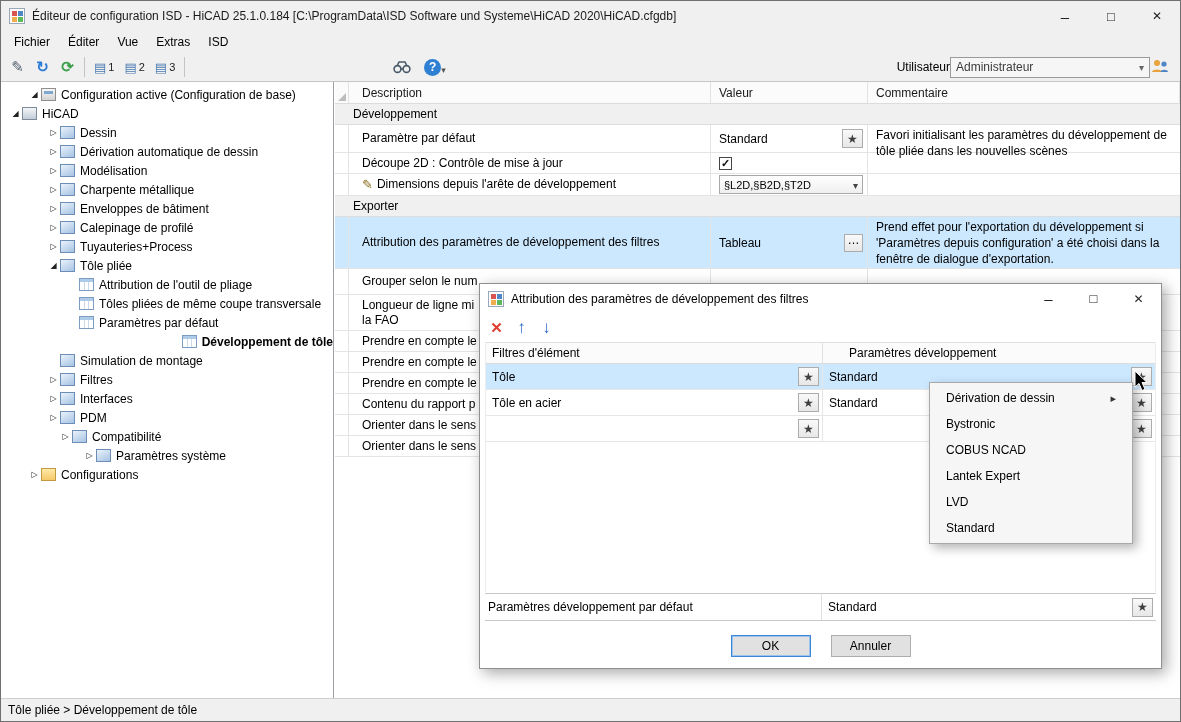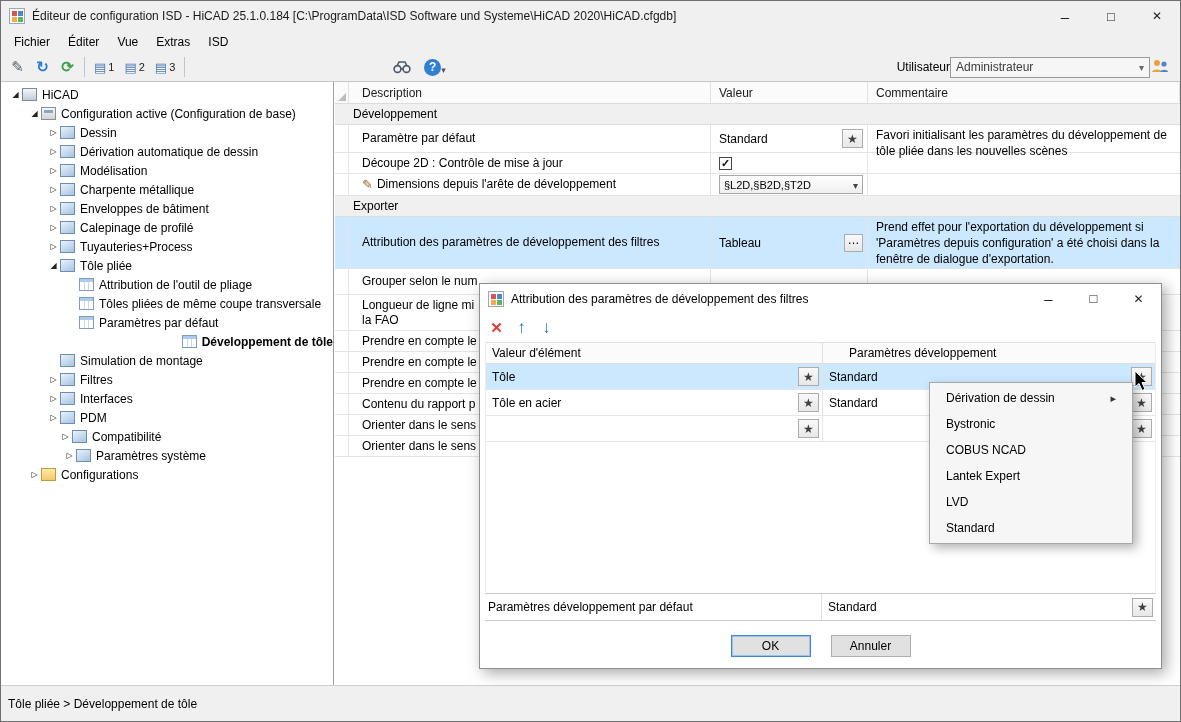--- a/index.html
+++ b/index.html
@@ -122,21 +122,21 @@
 .dlg-btn.primary{border-color:#3f85d6;box-shadow:inset 0 0 0 1px #9cc3ec;}
 
 
 .context-menu{position:absolute;left:928px;top:381px;width:204px;background:#f6f6f6;border:1px solid #a8a8a8;box-shadow:4px 4px 10px rgba(0,0,0,.3);padding:2px 0;z-index:50;}
 .menu-item{height:26px;display:flex;align-items:center;padding:0 16px;}
 .mi-arrow{margin-left:auto;}
 .mi-arrow::before{content:"▸";font-size:11px;color:#333;}
 
 
 .cursor{position:absolute;left:1133px;top:369px;z-index:100;pointer-events:none;}
-.statusbar{position:absolute;left:0;right:0;bottom:0;height:36px;background:#f0f0f0;border-top:1px solid #d0d0d0;display:flex;align-items:center;padding-left:7px;}
+.statusbar{position:absolute;left:0;right:0;bottom:0;height:23px;background:#f0f0f0;border-top:1px solid #d0d0d0;display:flex;align-items:center;padding-left:7px;}
 </style>
 </head>
 <body>
 
 <div class="titlebar">
   <span class="app-icon"></span>
   <span class="title-text">Éditeur de configuration ISD  - HiCAD 25.1.0.184 [C:\ProgramData\ISD Software und Systeme\HiCAD 2020\HiCAD.cfgdb]</span>
   <div class="win-controls">
     <div class="win-btn min"></div>
     <div class="win-btn max"></div>
@@ -204,32 +204,32 @@
         <path d="M2 14 C2 10.5 12 10.5 12 14 Z" fill="#e8a33d"></path>
         <circle cx="14" cy="6" r="2.6" fill="#4f86c6"></circle>
         <path d="M10.5 14 C10.5 11 18 11 18 14 Z" fill="#4f86c6"></path>
       </svg>
     </span>
   </div>
 </div>
 
 <div class="tree-panel">
 
+    <div class="tree-item" style="padding-left: 27px;">
+      <span class="expander open"></span>
+      <span class="tico config-icon"></span>
+      <span class="tree-label">Configuration active (Configuration de base)</span>
+    </div>
+
     <div class="tree-item" style="padding-left: 8px;">
       <span class="expander open"></span>
       <span class="tico hicad-icon"></span>
       <span class="tree-label">HiCAD</span>
     </div>
 
-    <div class="tree-item" style="padding-left: 27px;">
-      <span class="expander open"></span>
-      <span class="tico config-icon"></span>
-      <span class="tree-label">Configuration active (Configuration de base)</span>
-    </div>
-
     <div class="tree-item" style="padding-left: 46px;">
       <span class="expander closed"></span>
       <span class="tico module-icon"></span>
       <span class="tree-label">Dessin</span>
     </div>
 
     <div class="tree-item" style="padding-left: 46px;">
       <span class="expander closed"></span>
       <span class="tico module-icon"></span>
       <span class="tree-label">Dérivation automatique de dessin</span>
@@ -318,21 +318,21 @@
       <span class="tico module-icon"></span>
       <span class="tree-label">PDM</span>
     </div>
 
     <div class="tree-item" style="padding-left: 46px; margin-left: 12px;">
       <span class="expander closed"></span>
       <span class="tico module-icon"></span>
       <span class="tree-label">Compatibilité</span>
     </div>
 
-    <div class="tree-item" style="padding-left: 62px;">
+    <div class="tree-item" style="padding-left: 44px; margin-left: 38px;">
       <span class="expander closed"></span>
       <span class="tico module-icon"></span>
       <span class="tree-label">Paramètres système</span>
     </div>
 
     <div class="tree-item" style="padding-left: 27px;">
       <span class="expander closed"></span>
       <span class="tico folder-icon"></span>
       <span class="tree-label">Configurations</span>
     </div>
@@ -588,21 +588,21 @@
       <div class="win-btn close"></div>
     </div>
   </div>
   <div class="dlg-toolbar">
     <div class="dbtn dt-del"></div>
     <div class="dbtn dt-up"></div>
     <div class="dbtn dt-down"></div>
   </div>
   <div class="dlg-gridwrap">
     <div class="dlg-grid-header">
-      <div class="dgh1">Valeur d'élément</div>
+      <div class="dgh1">Filtres d'élément</div>
       <div class="dgh2">Paramètres développement</div>
     </div>
     <div>
 
         <div class="d-row selected">
           <div class="d-col1">
             <span class="d-text">Tôle</span>
             <span class="star-btn"></span>
           </div>
           <div class="d-col2">

